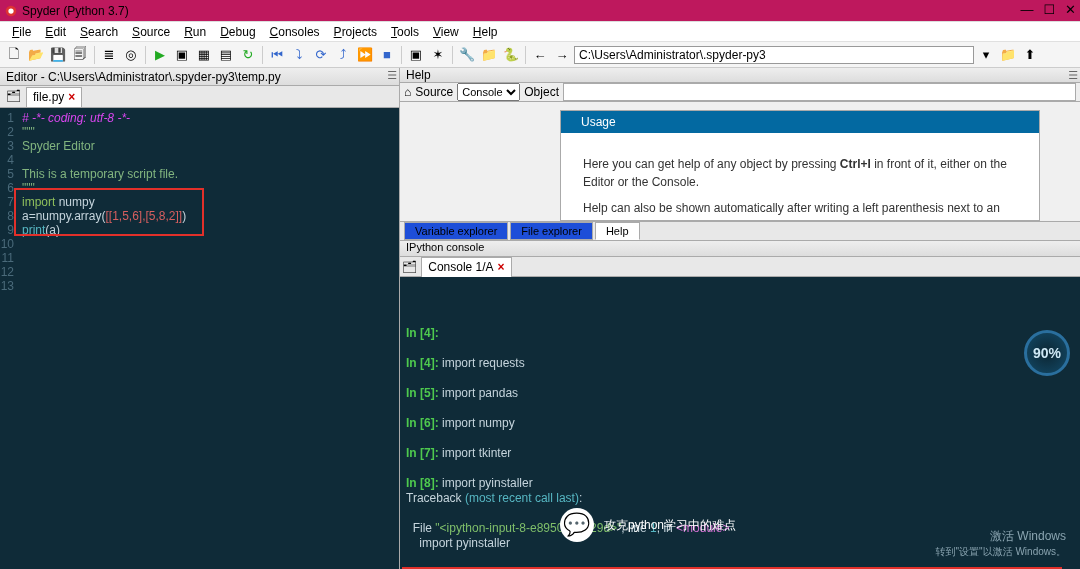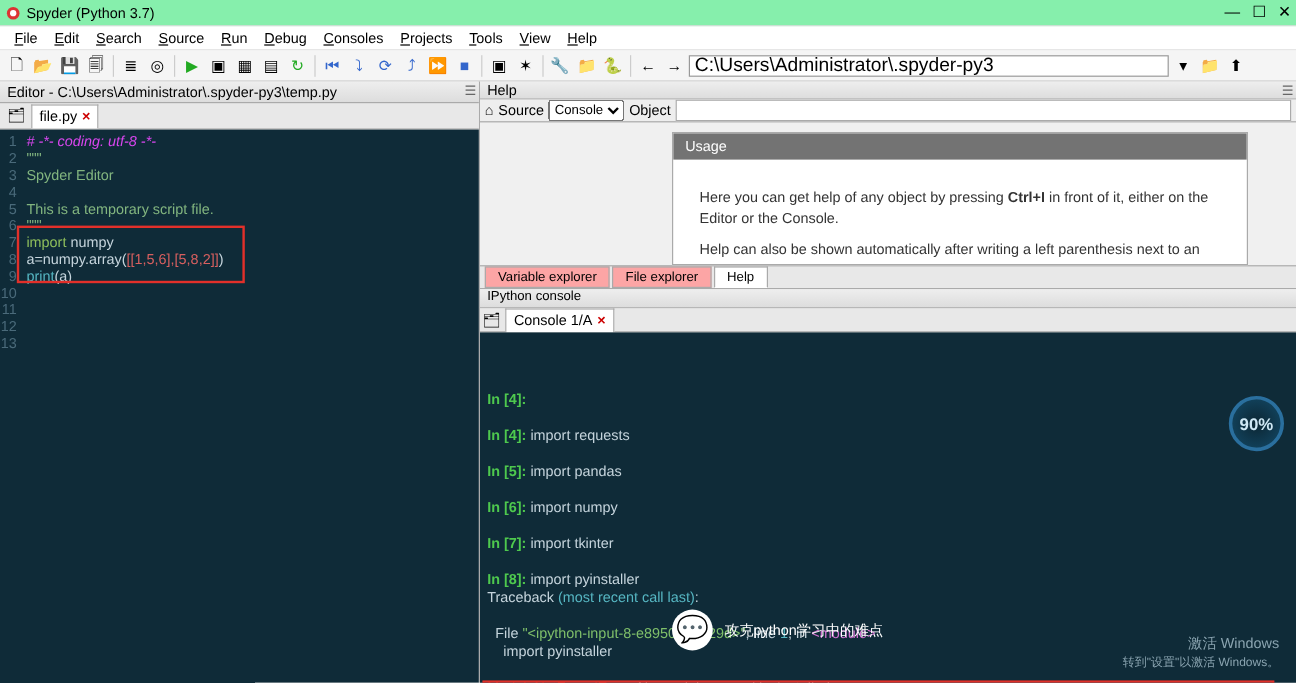--- a/index.html
+++ b/index.html
@@ -1,27 +1,27 @@
 <!DOCTYPE html>
 <html><head>
 <meta charset="utf-8">
 <style>
 * { margin: 0; padding: 0; box-sizing: border-box; font-family: "Segoe UI", Tahoma, sans-serif; font-size: 12px; }
 body { background: #f0f0f0; width: 1080px; height: 569px; overflow: hidden; position: relative; }
-.titlebar { height: 22px; background: #86efac; display: flex; align-items: center; padding: 0 4px; border-bottom: 1px solid #ddd; }
+.titlebar { height: 22px; background: #be185d; display: flex; align-items: center; padding: 0 4px; border-bottom: 1px solid #ddd; }
 .titlebar .spyder-icon { width: 14px; height: 14px; margin-right: 4px; }
 .titlebar .title { font-size: 12px; }
 .winbtns { position: absolute; right: 4px; top: 2px; display: flex; gap: 10px; }
 .winbtns span { font-size: 13px; cursor: pointer; }
 .menubar { height: 20px; background: #fff; display: flex; align-items: center; padding: 0 6px; gap: 2px; border-bottom: 1px solid #e0e0e0; }
 .menubar span { padding: 2px 6px; cursor: pointer; }
 .toolbar { height: 26px; background: #f5f5f5; display: flex; align-items: center; padding: 0 4px; gap: 2px; border-bottom: 1px solid #ccc; }
 .toolbar .btn { width: 20px; height: 20px; display: flex; align-items: center; justify-content: center; cursor: pointer; font-size: 13px; }
 .toolbar .sep { width: 1px; height: 18px; background: #ccc; margin: 0 2px; }
-.toolbar .path-input { flex: 1; max-width: 400px; height: 18px; border: 1px solid #999; padding: 0 4px; font-size: 16px; background: #fff; }
+.toolbar .path-input { flex: 1; max-width: 400px; height: 18px; border: 1px solid #999; padding: 0 4px; font-size: 12px; background: #fff; }
 .workspace { display: flex; height: calc(100% - 68px); }
 .left-pane { width: 400px; display: flex; flex-direction: column; border-right: 1px solid #aaa; }
 .pane-title { height: 18px; background: linear-gradient(#eee,#ddd); border-bottom: 1px solid #aaa; padding: 0 6px; font-size: 11px; display: flex; align-items: center; position: relative; }
 .pane-title .pane-ctrl { position: absolute; right: 2px; top: 1px; font-size: 11px; cursor: pointer; color: #666; }
 .tabbar { height: 22px; background: #e8e8e8; display: flex; align-items: center; padding: 0 2px; border-bottom: 1px solid #aaa; }
 .tabbar .tabicon { width: 16px; height: 16px; margin: 0 4px; cursor: pointer; font-size: 12px; }
 .tab { height: 20px; background: #fff; border: 1px solid #aaa; border-bottom: none; padding: 0 6px; display: flex; align-items: center; font-size: 11px; gap: 4px; }
 .tab.active { background: #fff; }
 .tab .close { color: #c00; font-weight: bold; cursor: pointer; }
 .editor { flex: 1; background: #0f2b38; display: flex; font-family: Consolas, monospace; font-size: 12px; line-height: 14px; position: relative; }
@@ -32,24 +32,24 @@
 .c-str { color: #82b57f; }
 .c-import { color: #8fbf5c; }
 .c-num { color: #d75f5f; }
 .c-fn { color: #56b6c2; }
 .right-pane { flex: 1; display: flex; flex-direction: column; }
 .help-area { height: 120px; display: flex; flex-direction: column; border-bottom: 1px solid #aaa; position: relative; }
 .help-head { height: 20px; display: flex; align-items: center; gap: 4px; padding: 0 4px; background: #eee; border-bottom: 1px solid #aaa; position: relative; }
 .help-head select { font-size: 11px; height: 18px; }
 .help-head input { flex: 1; height: 18px; border: 1px solid #aaa; padding: 0 4px; font-size: 11px; }
 .help-body { flex: 1; background: #fff; border: 1px solid #aaa; margin: 8px 40px 0 160px; display: flex; flex-direction: column; overflow: hidden; }
-.usage-bar { background: #737373; color: #fff; padding: 4px 10px; font-size: 12px; font-weight: 500; }
+.usage-bar { background: #0369a1; color: #fff; padding: 4px 20px; font-size: 12px; font-weight: 500; }
 .help-text { padding: 22px; font-size: 11.5px; color: #333; line-height: 1.5; }
 .help-tabs { height: 22px; background: #e8e8e8; display: flex; align-items: flex-end; padding: 0 4px; border-bottom: 1px solid #aaa; }
-.help-tabs .htab { padding: 2px 10px; border: 1px solid #aaa; background: #fca5a5; font-size: 11px; margin-right: 2px; cursor: pointer; }
+.help-tabs .htab { padding: 2px 10px; border: 1px solid #aaa; background: #1d4ed8; font-size: 11px; margin-right: 2px; cursor: pointer; }
 .help-tabs .htab.active { background: #fff; border-bottom: 1px solid #fff; }
 .console-wrap { flex: 1; display: flex; flex-direction: column; }
 .console-title { height: 16px; background: linear-gradient(#eee,#ddd); border-bottom: 1px solid #aaa; padding: 0 6px; font-size: 11px; }
 .console-tabbar { height: 20px; background: #e8e8e8; display: flex; align-items: center; padding: 0 2px; border-bottom: 1px solid #aaa; gap: 4px; }
 .console { flex: 1; background: #0f2b38; font-family: Consolas, monospace; font-size: 12px; line-height: 15px; padding: 4px 6px; white-space: pre-wrap; color: #c5d4dc; overflow: hidden; position: relative; }
 .p-in { color: #4ec94e; font-weight: bold; }
 .p-err { color: #d94c4c; }
 .p-str { color: #7fbf6a; }
 .p-cyan { color: #56b6c2; }
 .p-mag { color: #d16fd1; }

